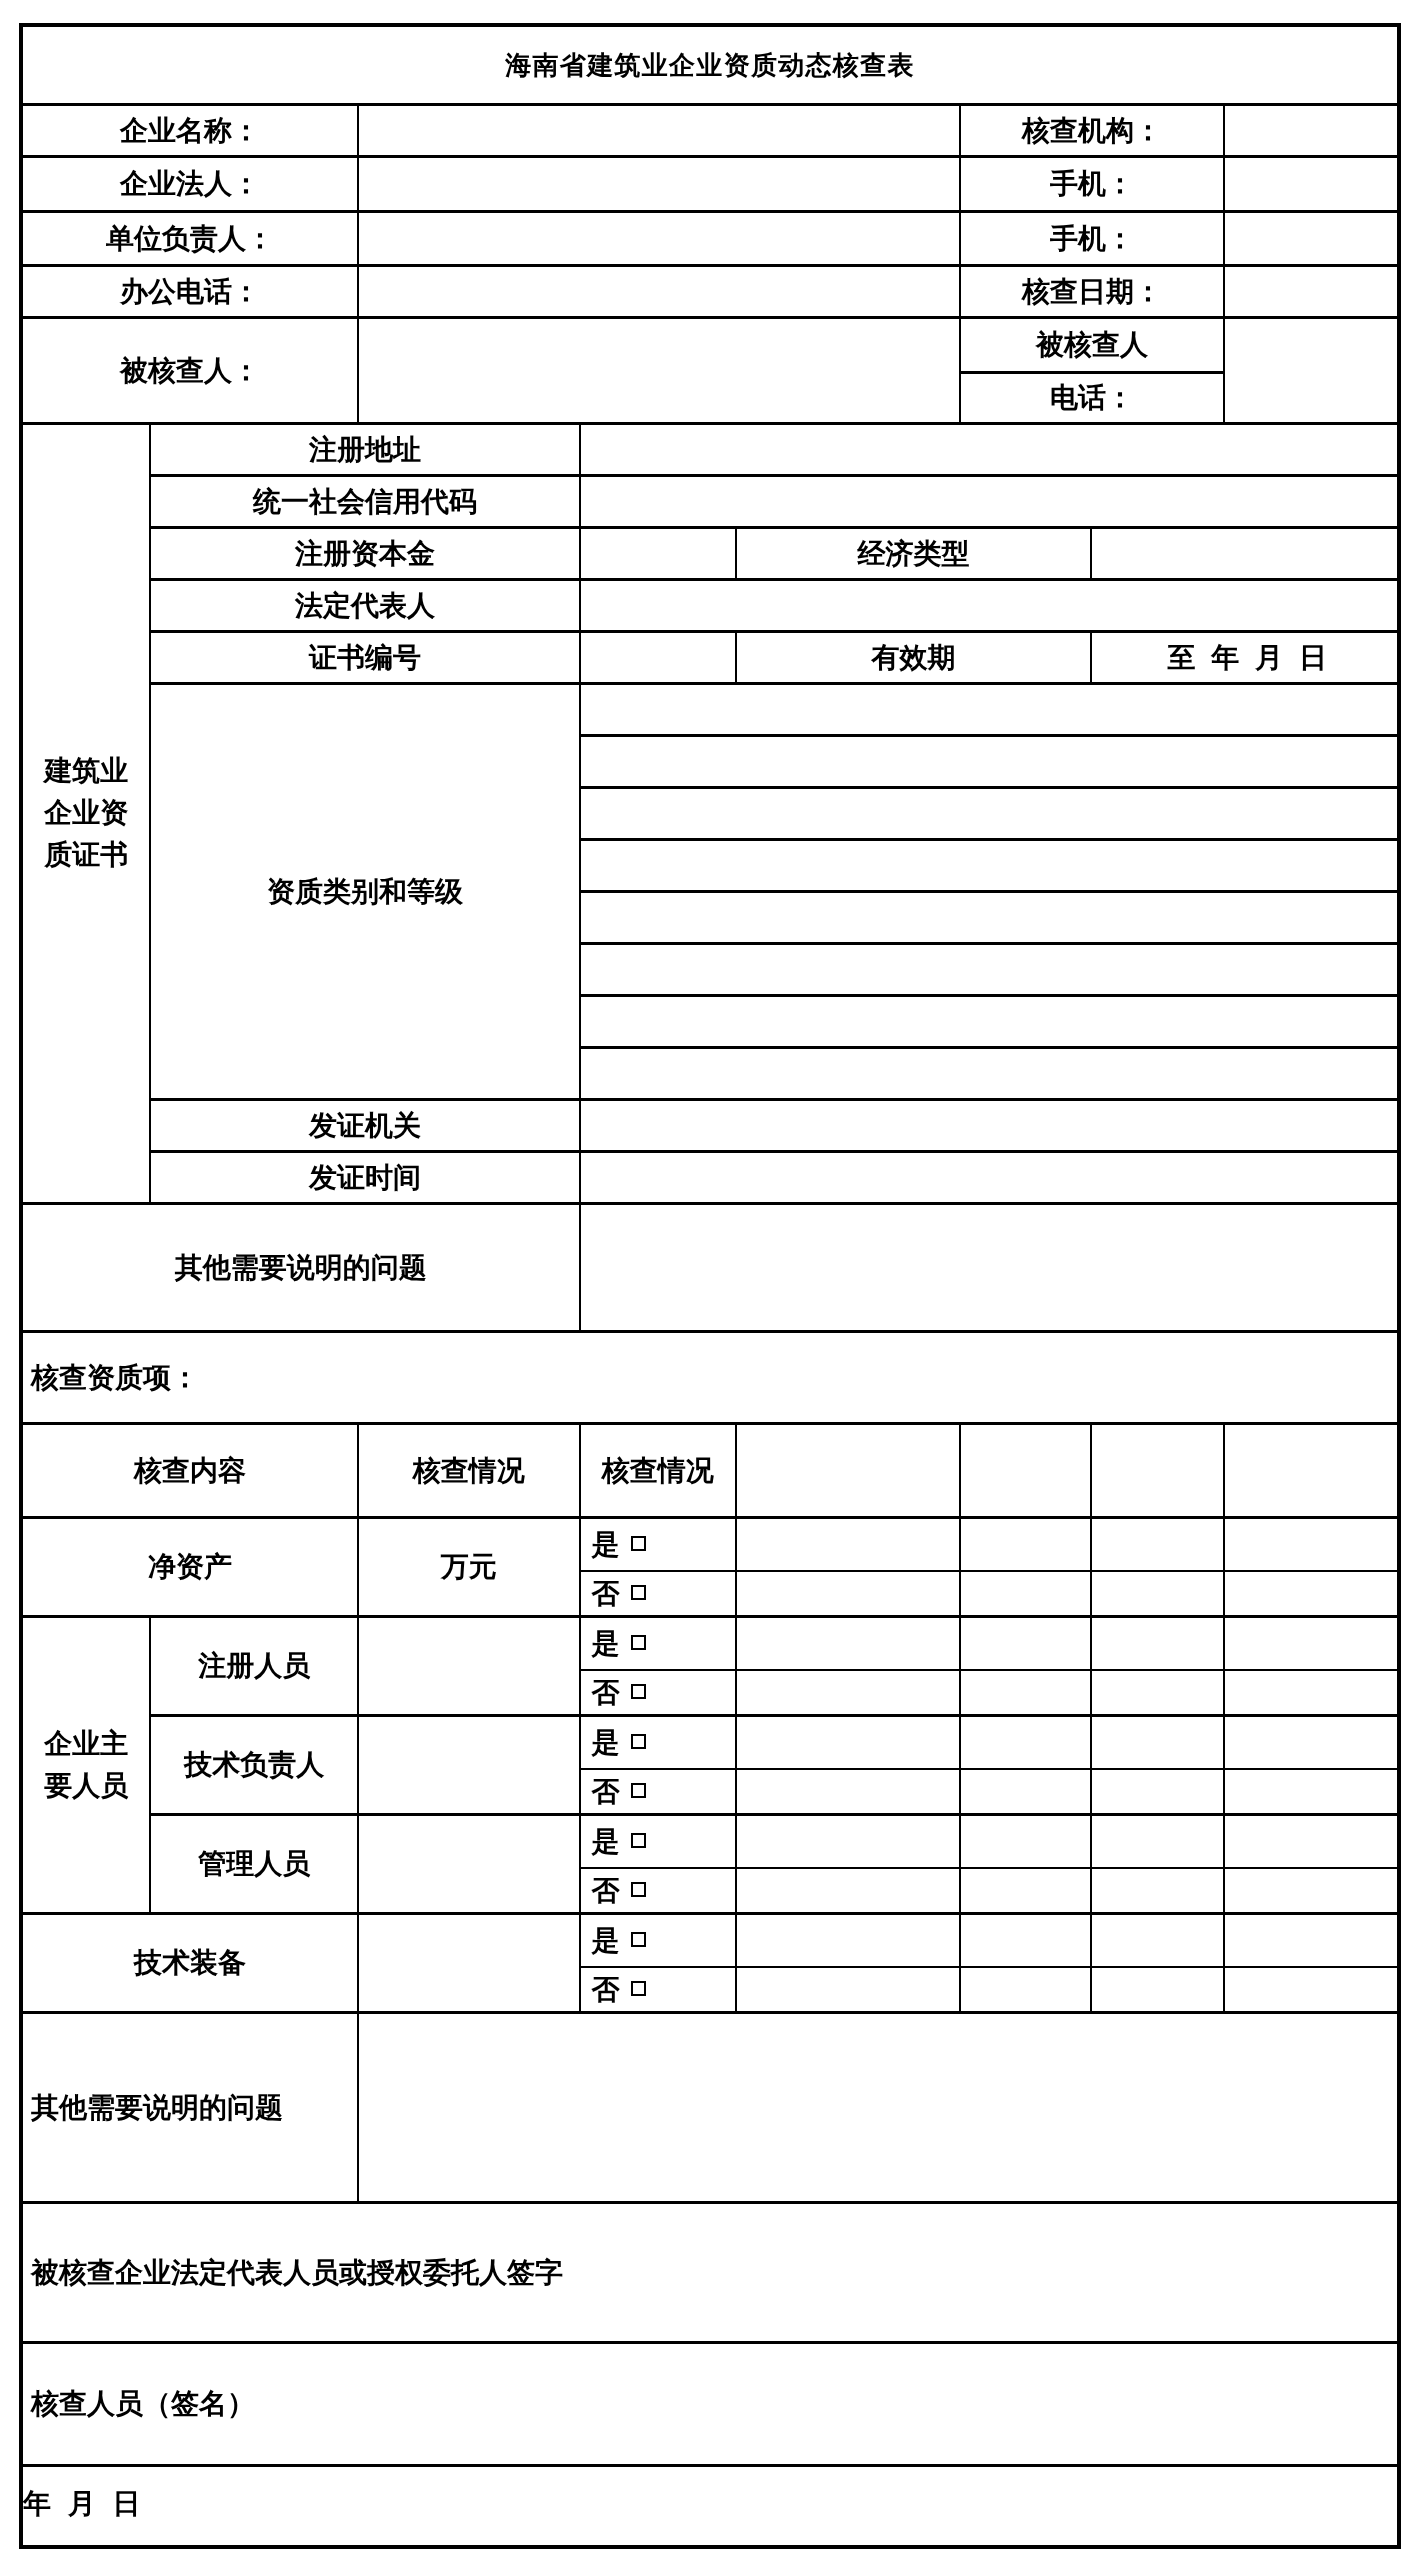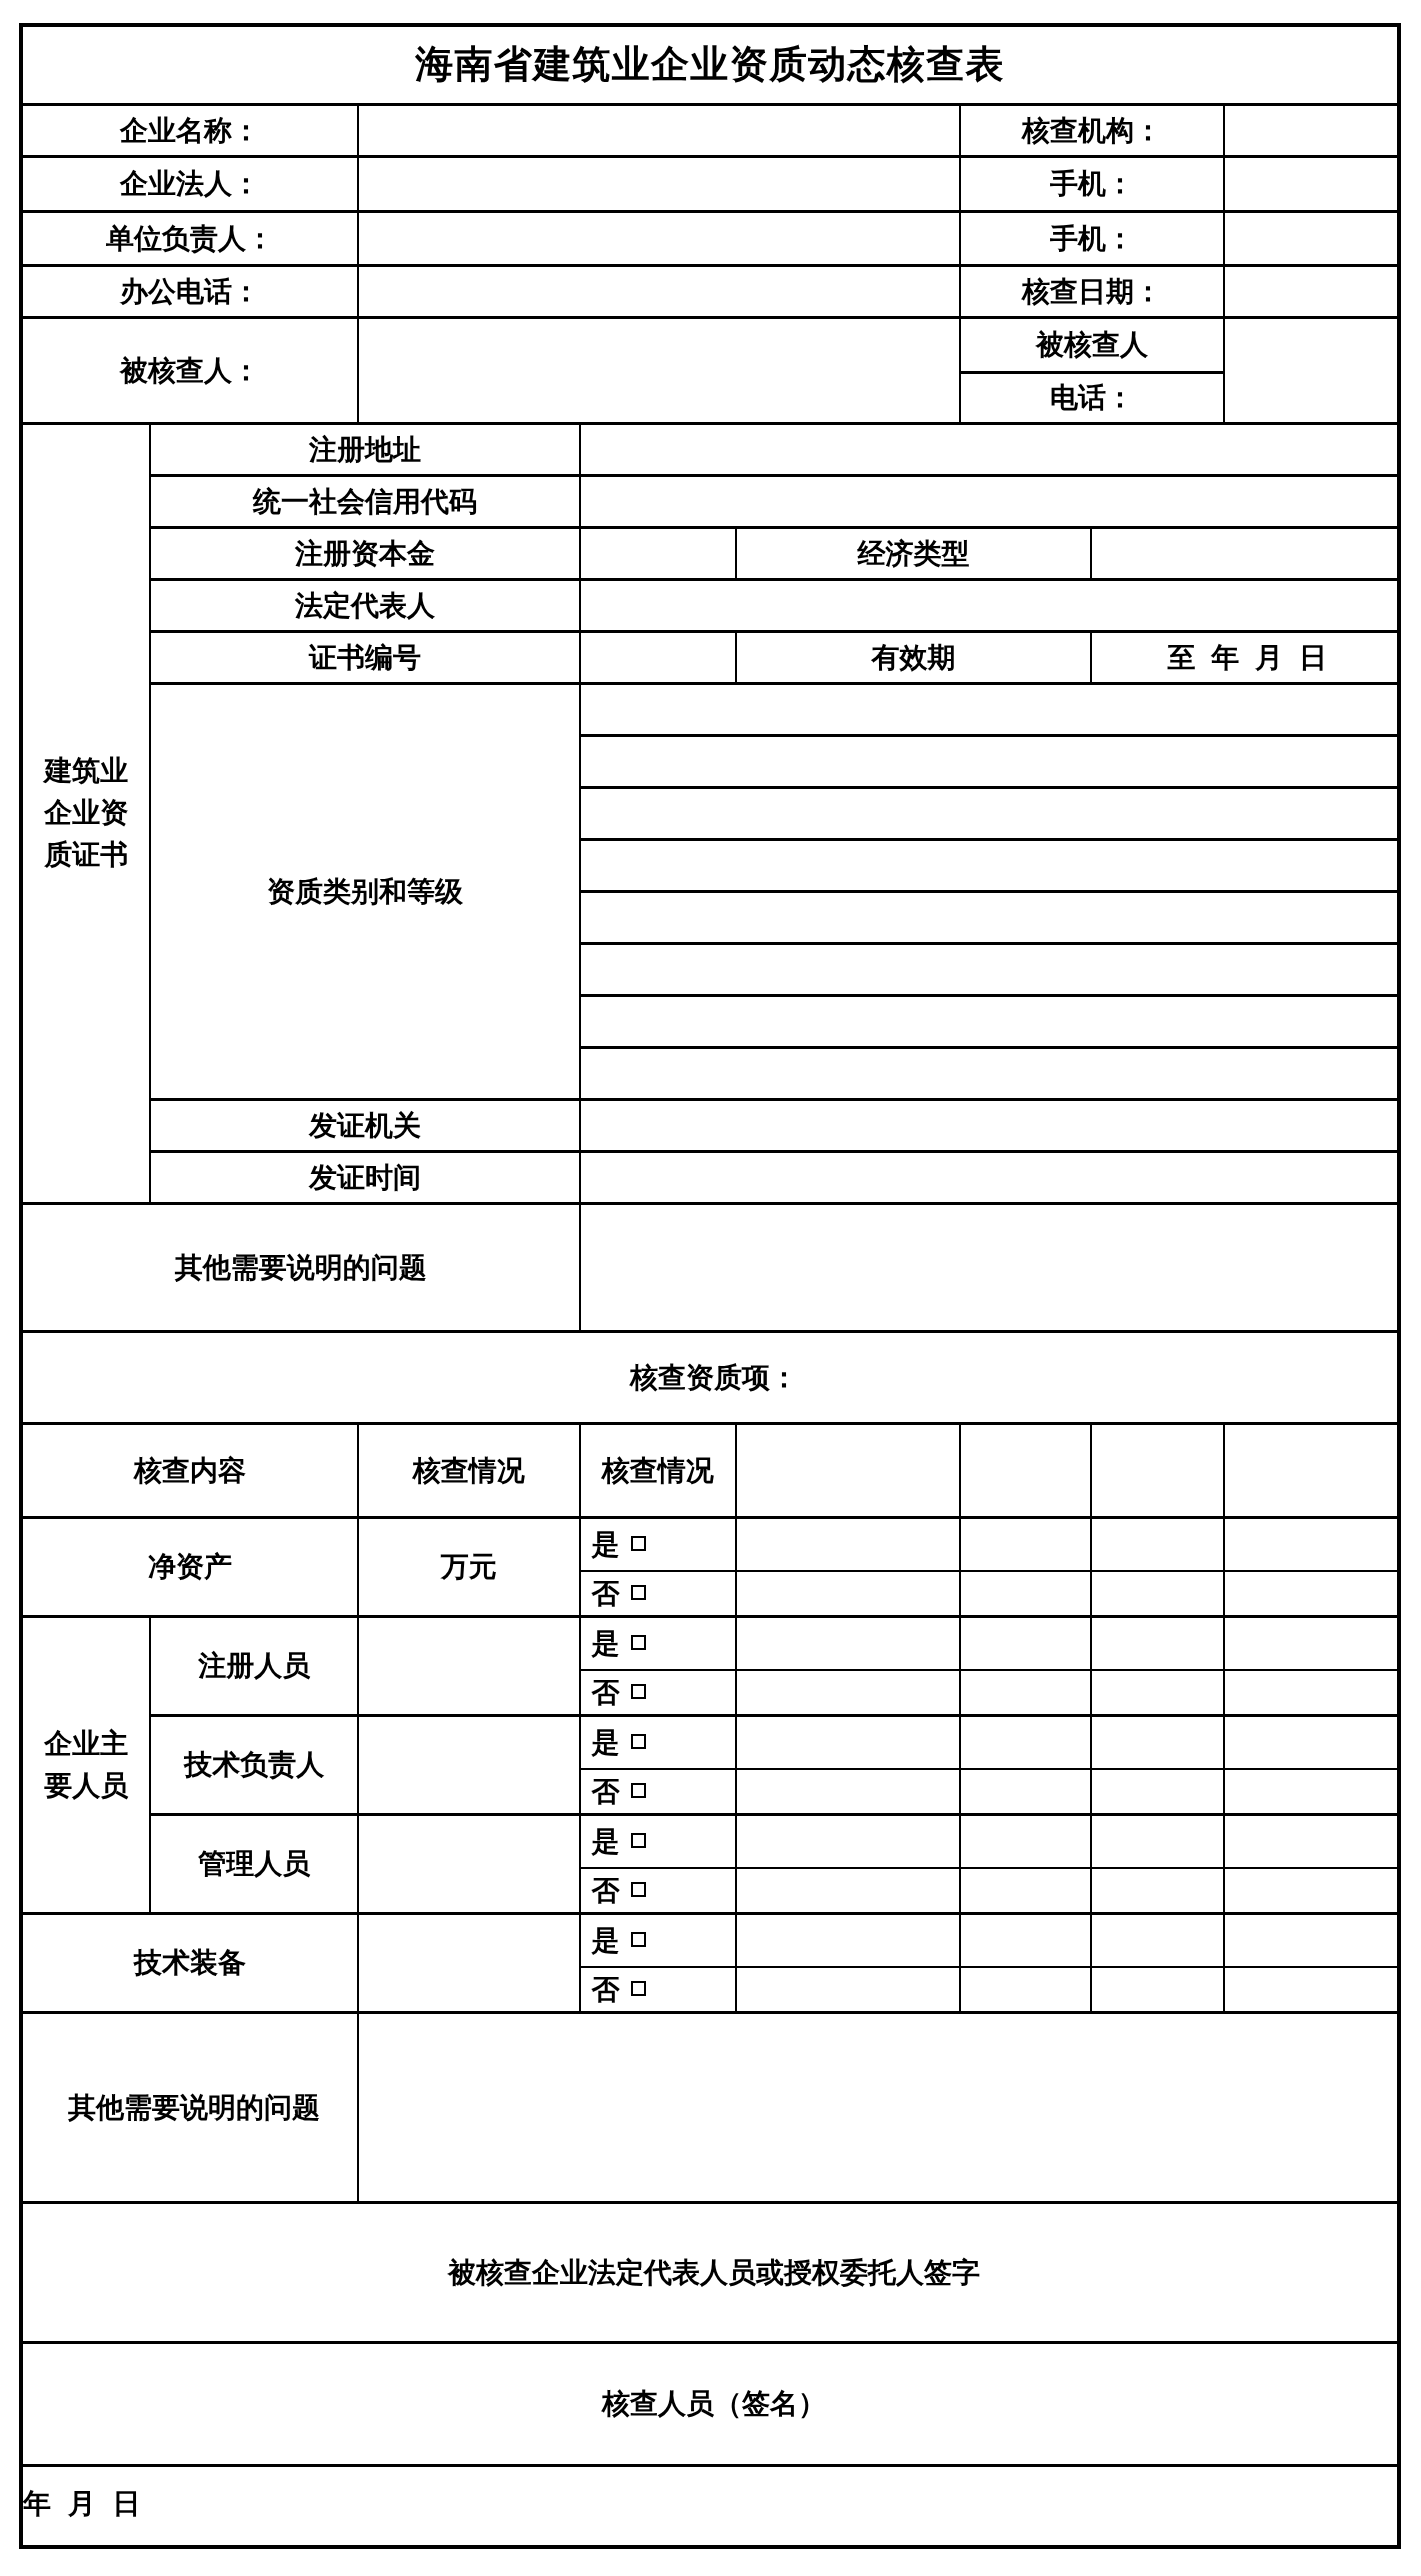--- a/index.html
+++ b/index.html
@@ -28,22 +28,22 @@
     font-size: 28px;
     font-weight: 700;
     text-align: center;
     vertical-align: middle;
     padding: 0;
     overflow: hidden;
     line-height: 1.25;
   }
   tr.sub-yes td { border-bottom-width: 2px; }
   tr.sub-no  td { border-top-width: 2px; }
-  td.title-cell { font-size: 38px; letter-spacing: 1.3px; }
-  td.left  { text-align: center; padding-left: 8px; }
+  td.title-cell { font-size: 26px; letter-spacing: 1.3px; }
+  td.left  { text-align: left; padding-left: 8px; }
   td.right { text-align: left; padding-right: 39px; font-family: Liberation Mono, monospace; }
   td.yn    { text-align: left; padding-left: 10.8px; }
   td.val-left { text-align: center; padding-left: 9.4px; letter-spacing: 4px; }
   .prewrap { white-space: pre-line; line-height: 1.5; }
   .cb {
     display: inline-block;
     width: 15px;
     height: 15px;
     border: 2px solid #000;
     margin-left: 12px;

